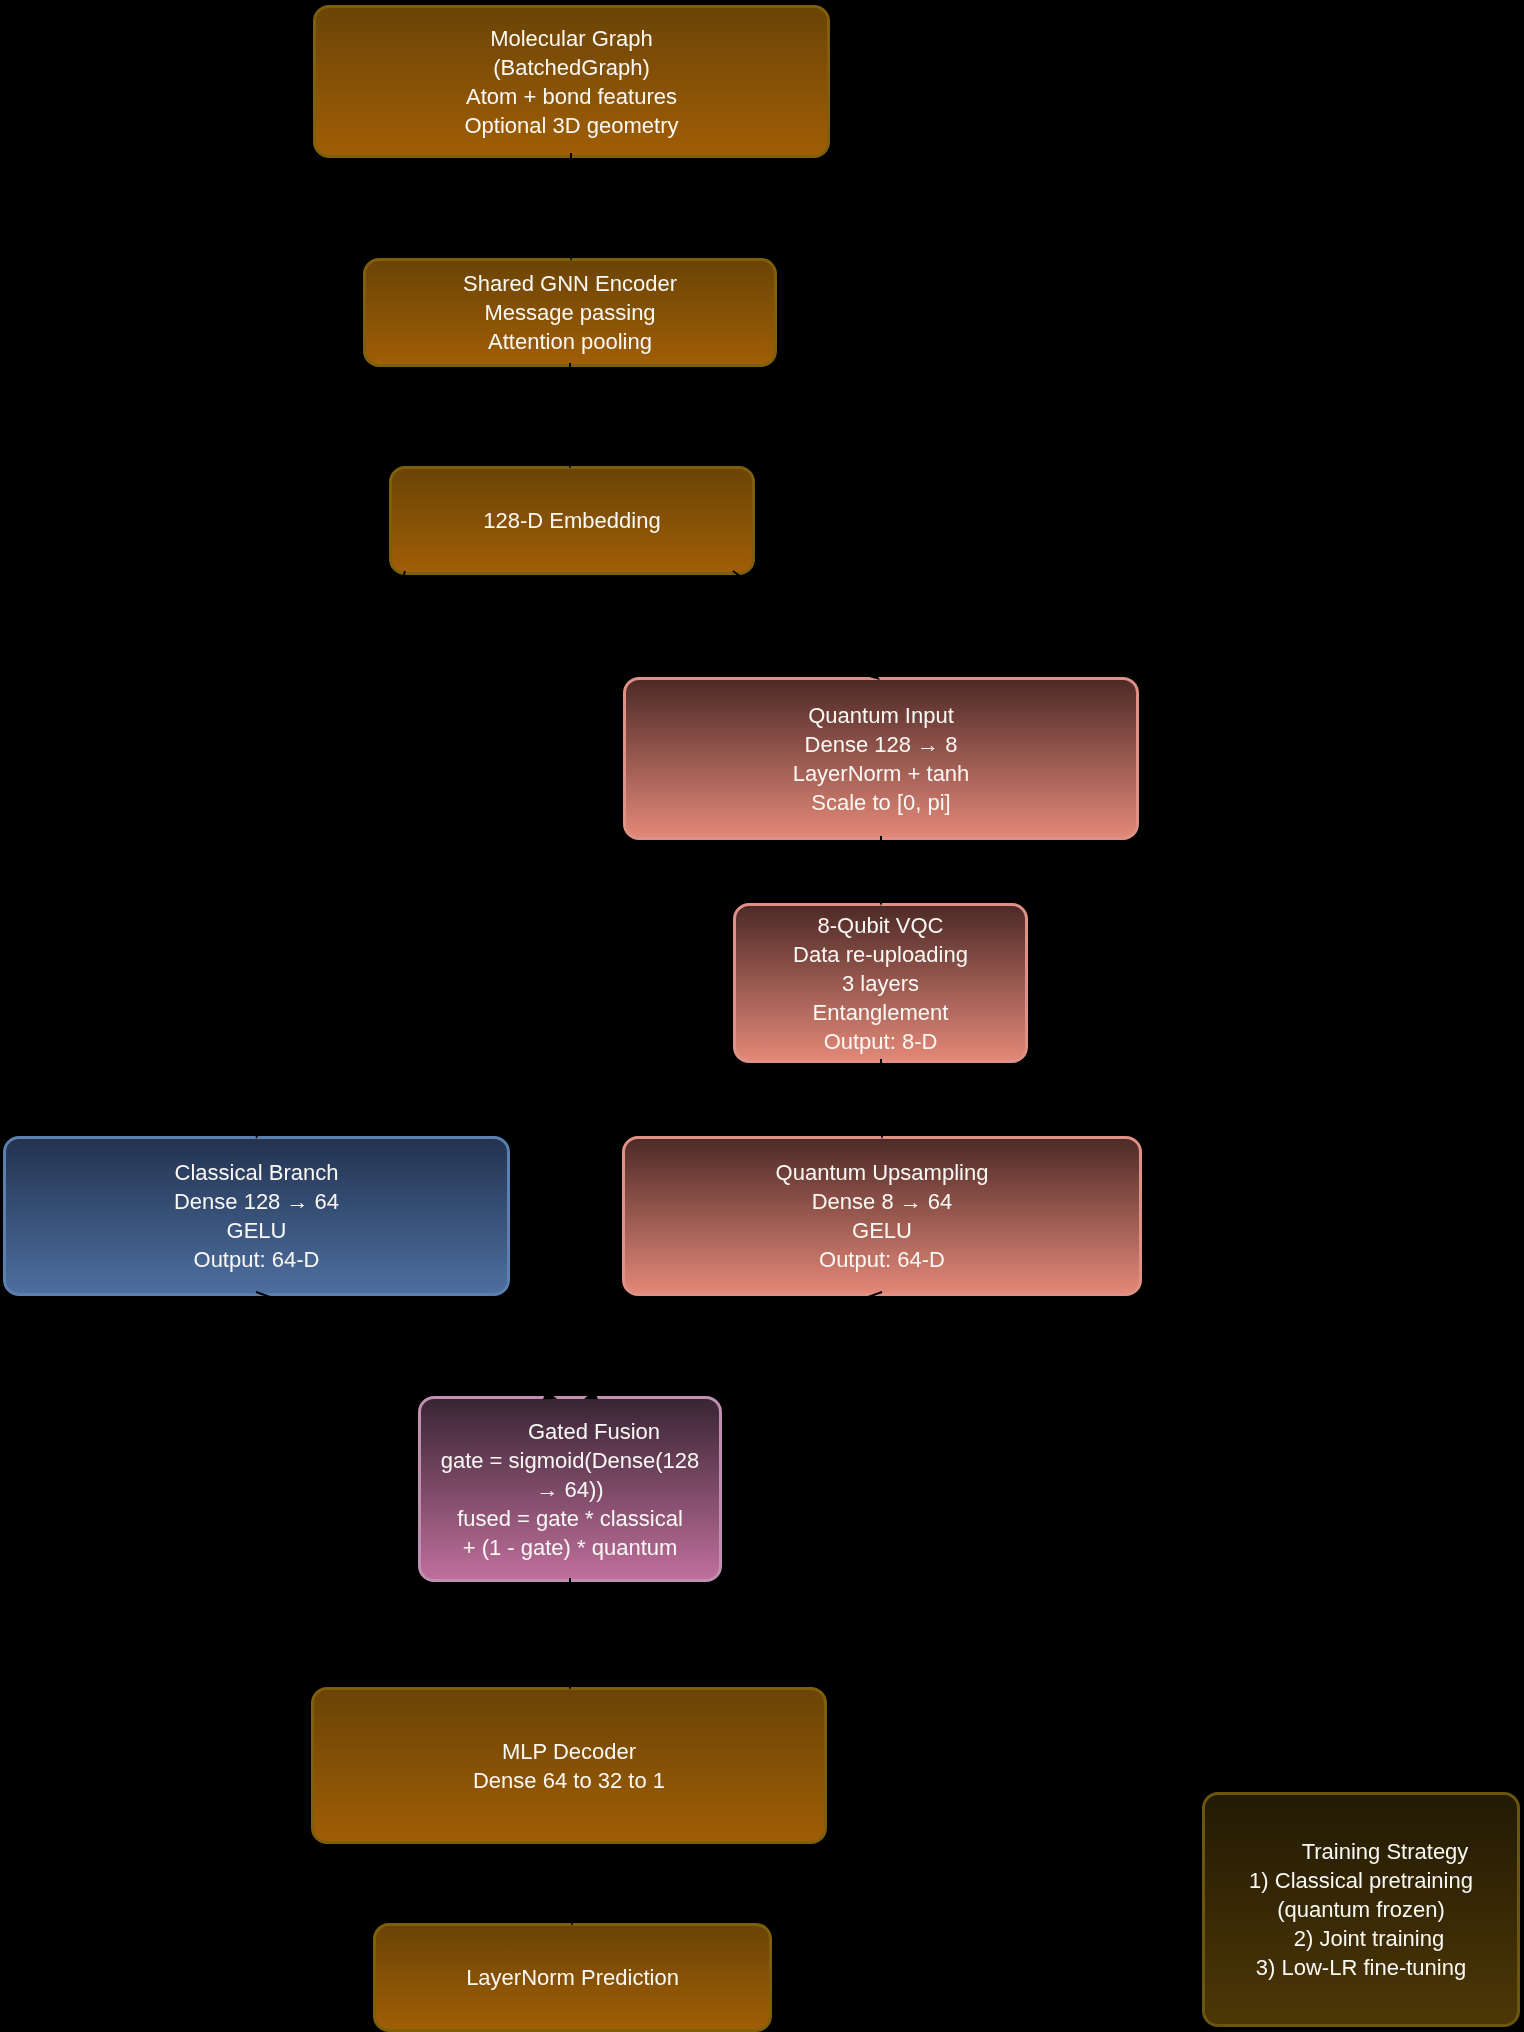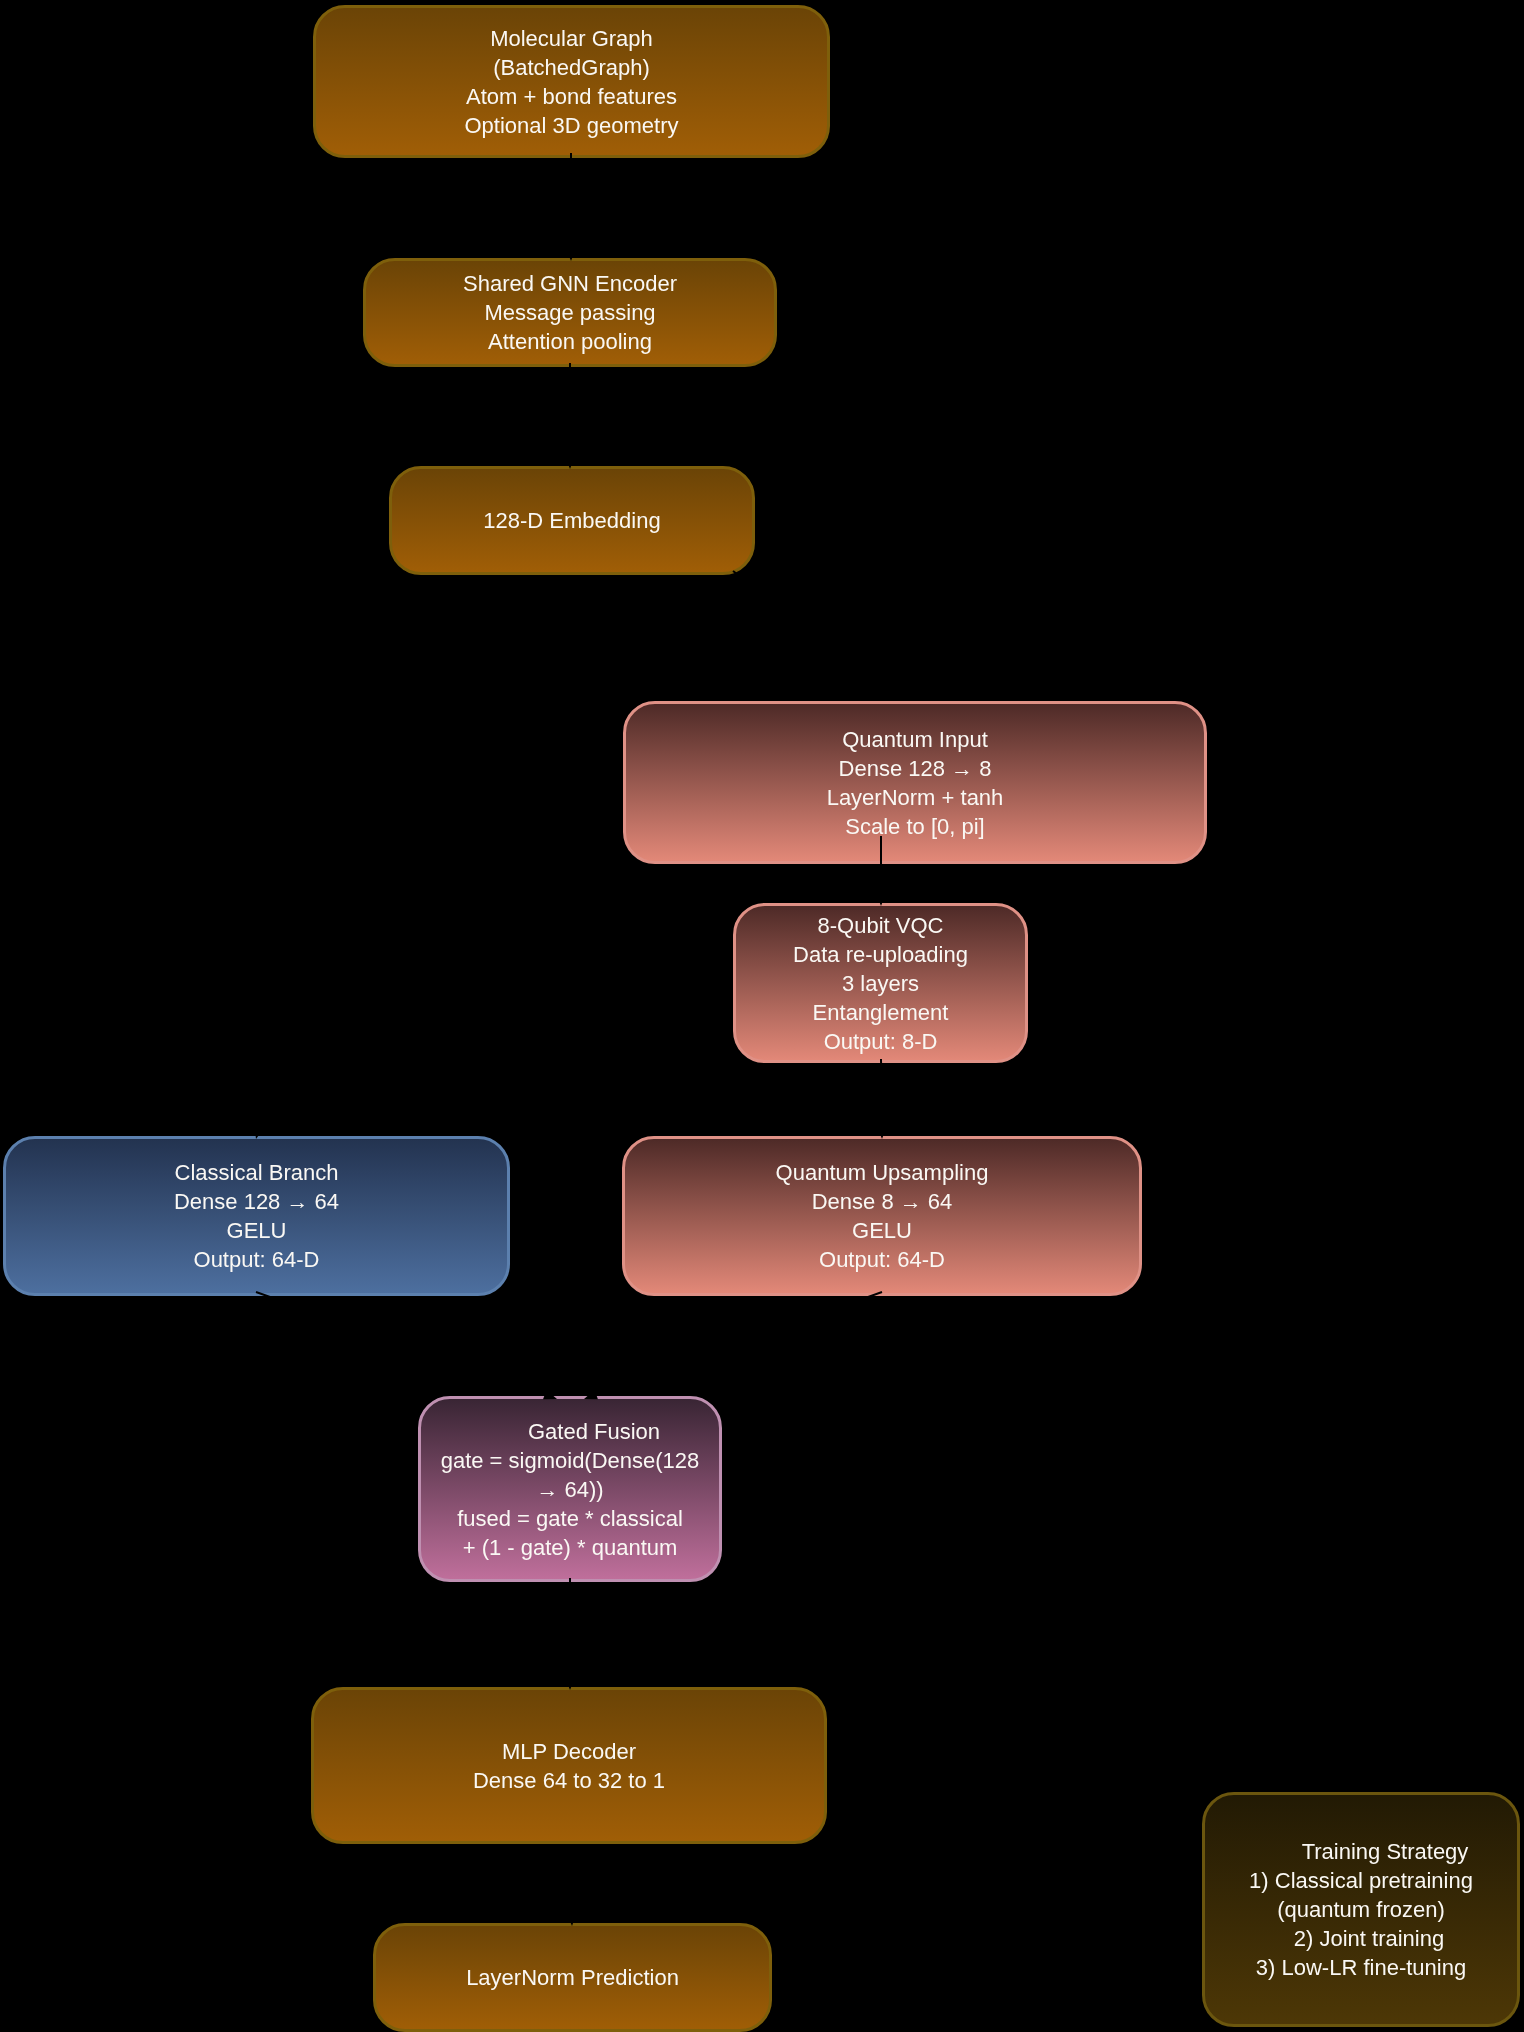--- a/index.html
+++ b/index.html
@@ -21,21 +21,21 @@
     top: 0;
     width: 1524px;
     height: 2032px;
     z-index: 5;
     pointer-events: none;
   }
   .node {
     position: absolute;
     box-sizing: border-box;
     border: 3px solid;
-    border-radius: 32px;
+    border-radius: 16px;
     display: flex;
     align-items: center;
     justify-content: center;
     z-index: 1;
   }
   .node-label {
     width: 100%;
     text-align: center;
   }
   .node-text-line {
@@ -85,21 +85,21 @@
         <span class="node-text-line" style="color: rgb(250, 248, 244);">Shared GNN Encoder</span>
         <span class="node-text-line" style="color: rgb(250, 248, 244);">Message passing</span>
         <span class="node-text-line" style="color: rgb(250, 248, 244);">Attention pooling</span>
       </div>
     </div>
     <div class="node" style="left: 389px; top: 466px; width: 366px; height: 109px; background: linear-gradient(rgb(107, 68, 6), rgb(160, 94, 6)); border-color: rgb(126, 95, 11);">
       <div class="node-label">
         <span class="node-text-line" style="color: rgb(250, 248, 244);">128-D Embedding</span>
       </div>
     </div>
-    <div class="node" style="left: 623px; top: 677px; width: 584px; height: 163px; background: linear-gradient(rgb(78, 42, 39), rgb(226, 136, 120)); border-color: rgb(223, 145, 134); margin-top: 24px;">
+    <div class="node" style="left: 623px; top: 677px; width: 516px; height: 163px; background: linear-gradient(rgb(78, 42, 39), rgb(226, 136, 120)); border-color: rgb(223, 145, 134);">
       <div class="node-label">
         <span class="node-text-line" style="color: rgb(250, 248, 244);">Quantum Input</span>
         <span class="node-text-line" style="color: rgb(250, 248, 244);">Dense 128 → 8</span>
         <span class="node-text-line" style="color: rgb(250, 248, 244);">LayerNorm + tanh</span>
         <span class="node-text-line" style="color: rgb(250, 248, 244);">Scale to [0, pi]</span>
       </div>
     </div>
     <div class="node" style="left: 733px; top: 903px; width: 295px; height: 160px; background: linear-gradient(rgb(78, 42, 39), rgb(226, 136, 120)); border-color: rgb(223, 145, 134);">
       <div class="node-label">
         <span class="node-text-line" style="color: rgb(250, 248, 244);">8-Qubit VQC</span>

